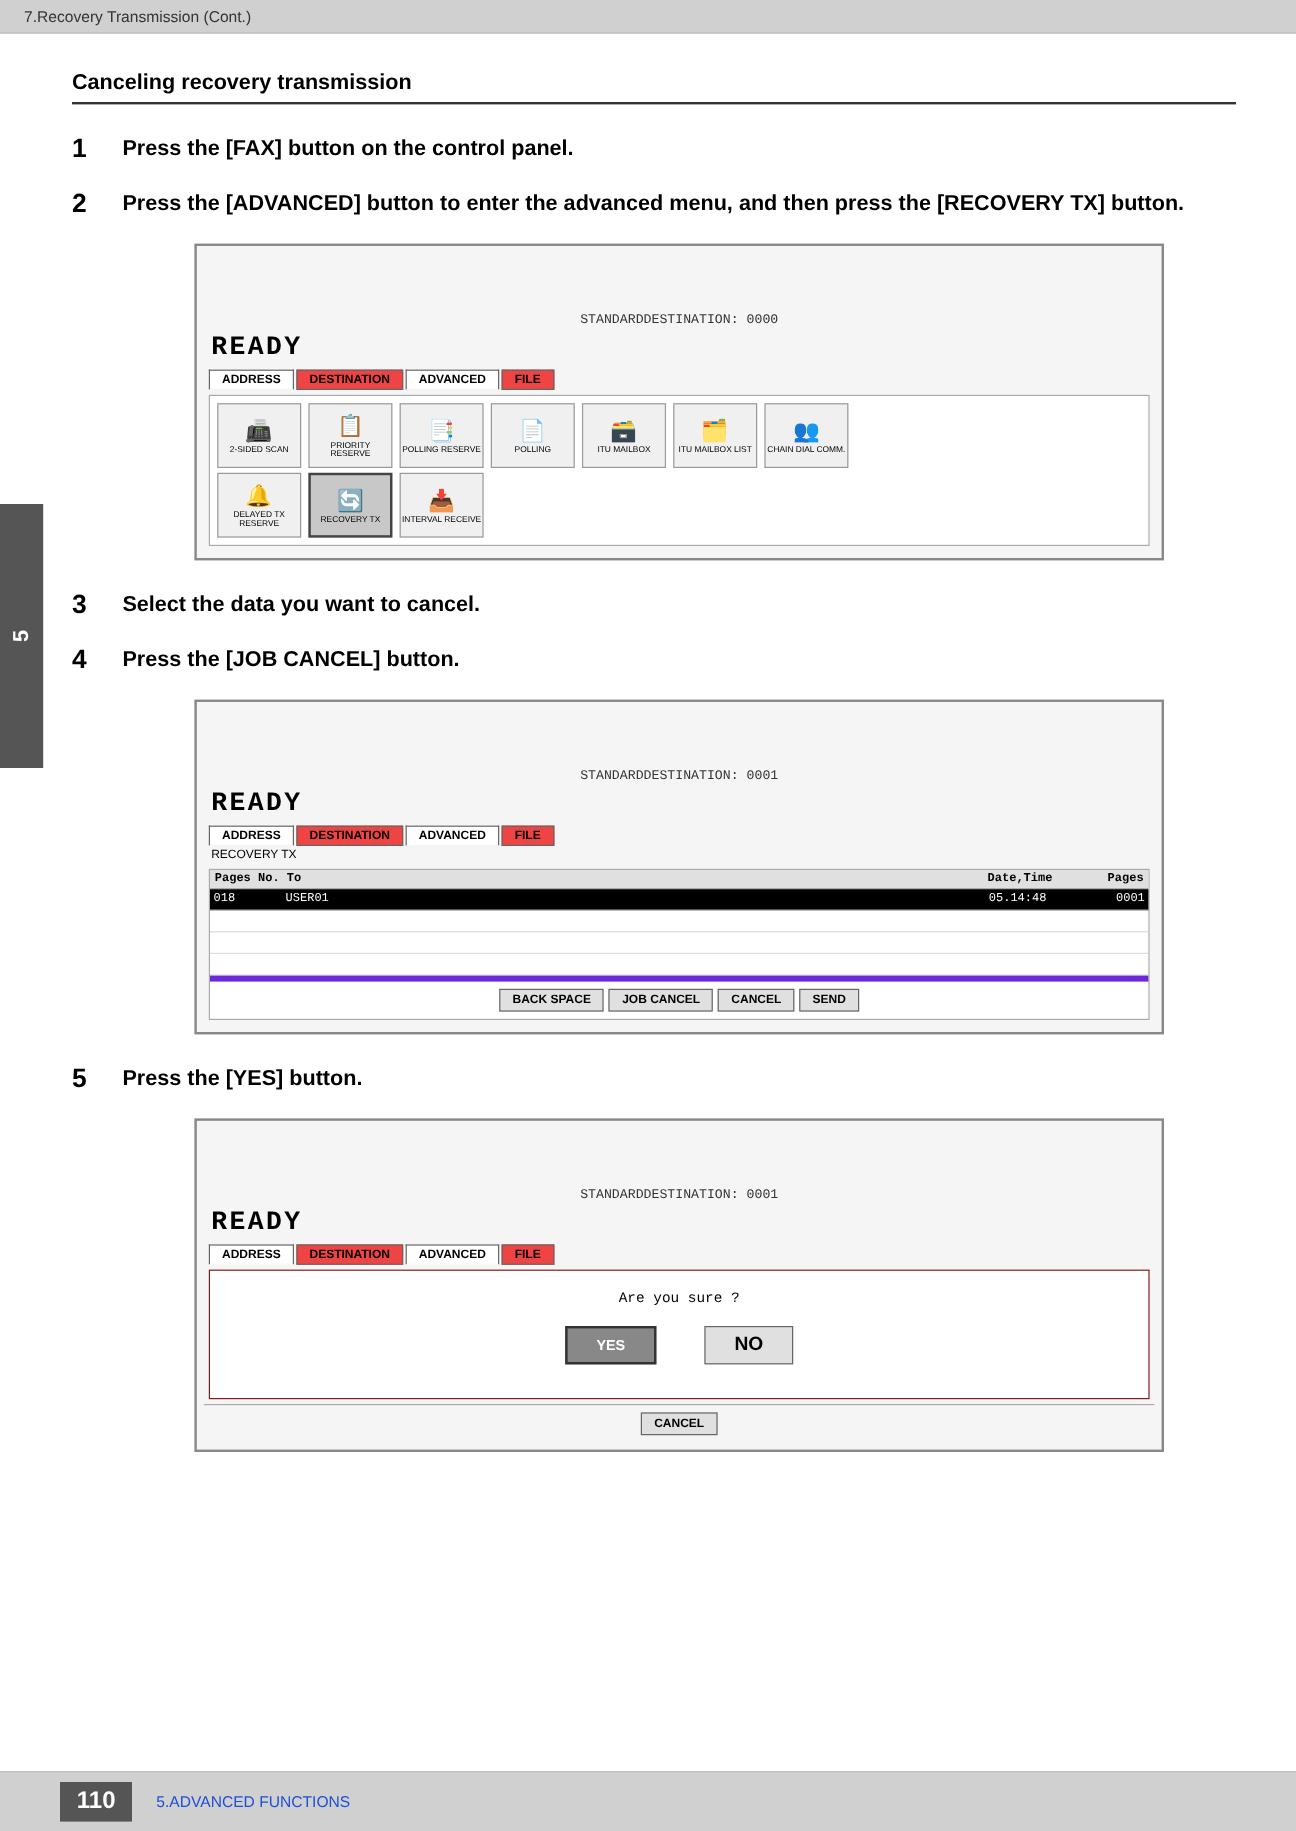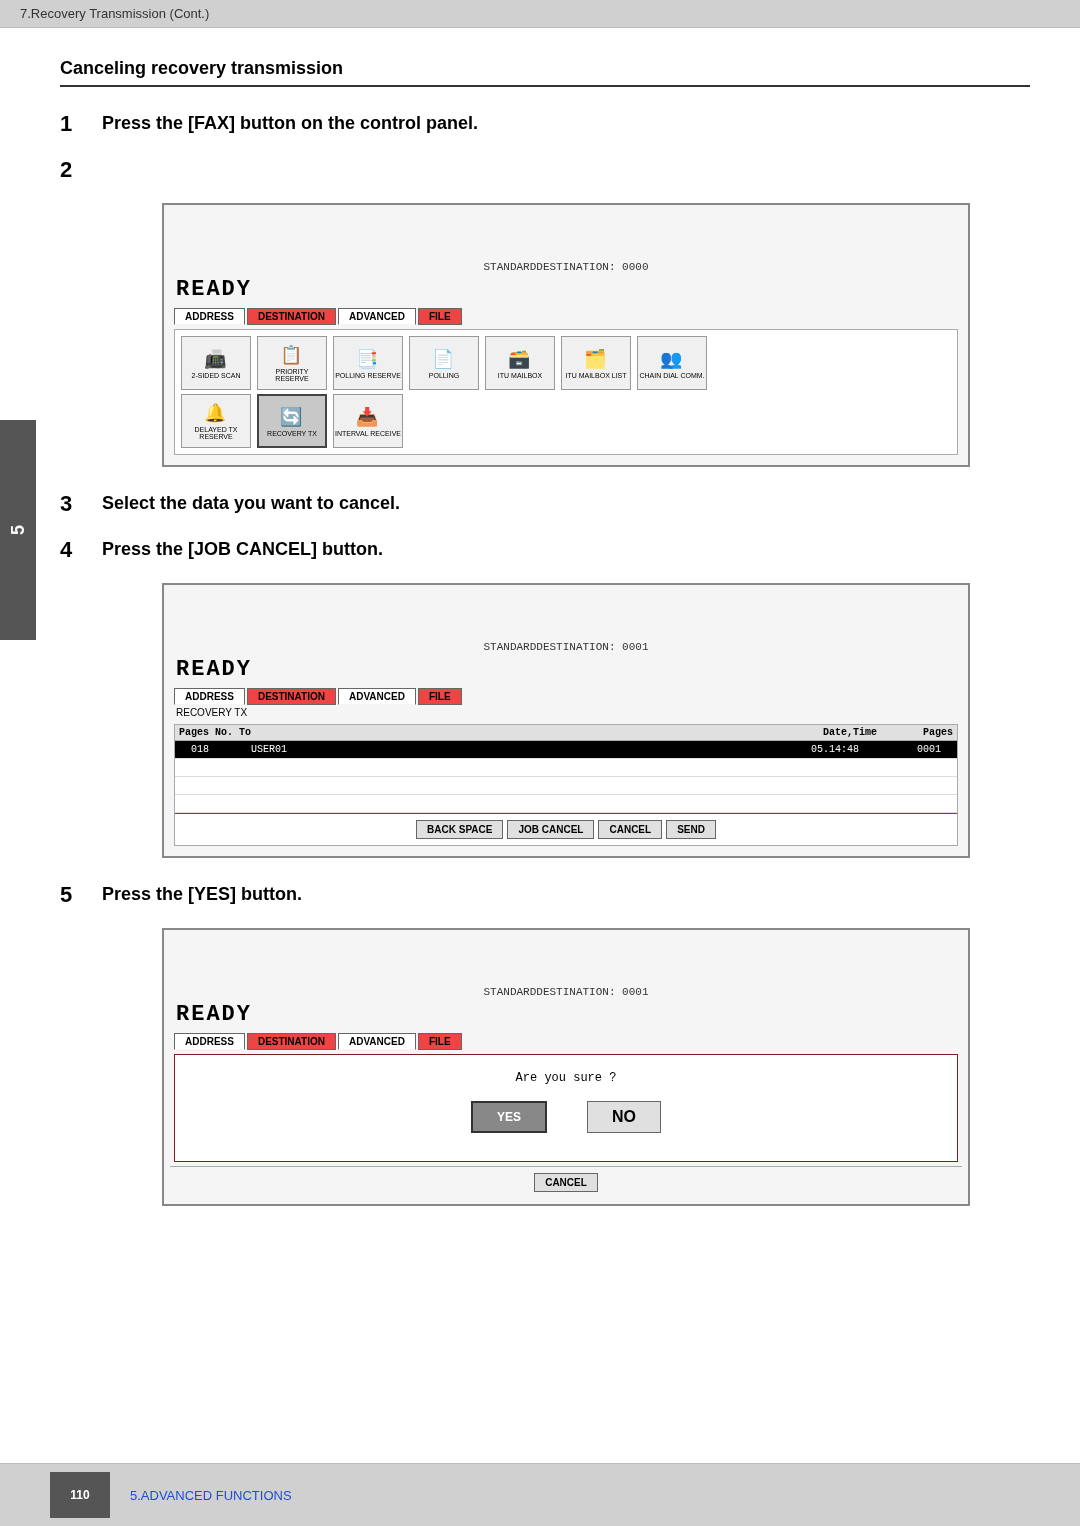--- a/index.html
+++ b/index.html
@@ -171,40 +171,40 @@
       padding: 2px 4px;
     }
     .recovery-table-header .col-fileno { width: 60px; }
     .recovery-table-header .col-to { flex: 1; }
     .recovery-table-header .col-datetime { width: 80px; }
     .recovery-table-header .col-pages { width: 50px; text-align: right; }
     .recovery-table-row {
       display: flex;
       border-bottom: 1px solid #ddd;
       font-size: 10px;
-      padding: 3px 16px;
+      padding: 3px 3px;
     }
     .recovery-table-row .col-fileno { width: 60px; }
     .recovery-table-row .col-to { flex: 1; }
     .recovery-table-row .col-datetime { width: 80px; }
     .recovery-table-row .col-pages { width: 50px; text-align: right; }
     .recovery-table-row.selected {
       background: #000;
       color: #fff;
     }
     .recovery-empty-row {
       height: 18px;
       border-bottom: 1px solid #ddd;
     }
     .recovery-buttons {
       display: flex;
       justify-content: center;
       gap: 4px;
       padding: 6px;
-      border-top: 1px solid #6d28d9;
+      border-top: 5px solid #6d28d9;
     }
     .fax-btn {
       border: 1px solid #666;
       background: #e0e0e0;
       padding: 3px 10px;
       font-size: 10px;
       font-weight: bold;
       font-family: Arial, sans-serif;
       cursor: pointer;
     }
@@ -273,25 +273,25 @@
       left: 0;
       right: 0;
       background: #d0d0d0;
       padding: 8px 50px;
       display: flex;
       align-items: center;
       gap: 20px;
       border-top: 1px solid #bbb;
     }
     .page-number {
-      font-size: 12px;
+      font-size: 20px;
       font-weight: bold;
       background: #555;
       color: white;
-      padding: 16px 14px;
+      padding: 5px 14px;
       min-width: 60px;
       text-align: center;
     }
     .bottom-label {
       font-size: 13px;
       color: #1d4ed8;
     }
 
     .step-image-container {
       margin-left: 42px;
@@ -312,20 +312,21 @@
 
   <h2 class="section-heading">Canceling recovery transmission</h2>
 
   <div class="step">
     <span class="step-number">1</span>
     <span class="step-text">Press the [FAX] button on the control panel.</span>
   </div>
 
   <div class="step">
     <span class="step-number">2</span>
+    <span class="step-text">Press the [ADVANCED] button to enter the advanced menu, and then press the [RECOVERY TX] button.</span>
   </div>
 
   <div class="step-image-container">
     <div class="fax-screen">
       <div class="fax-screen-top">
         <span>STANDARD</span>
         <span>DESTINATION: 0000</span>
       </div>
       <div class="fax-screen-title">READY</div>
       <div class="fax-tabs">

